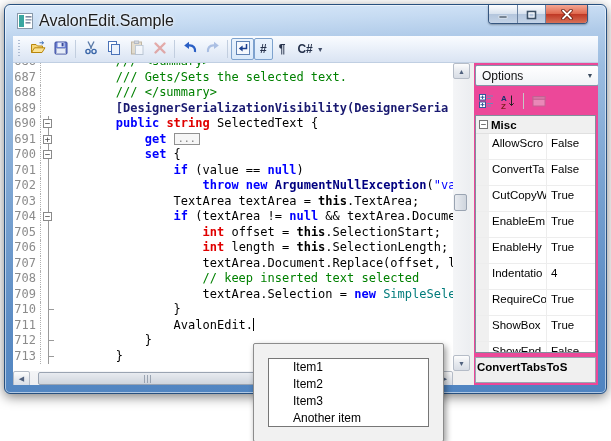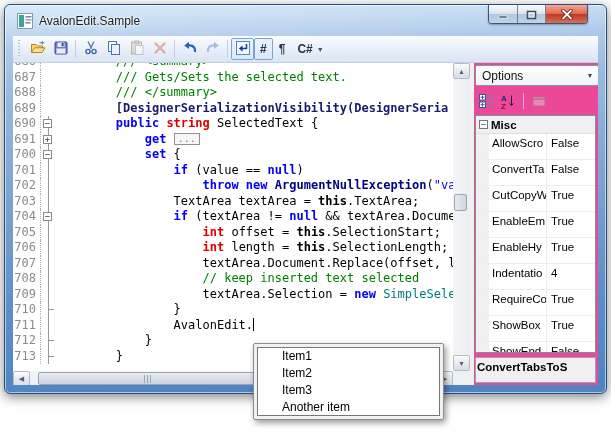--- a/index.html
+++ b/index.html
@@ -5,21 +5,21 @@
   html,body{margin:0;padding:0;background:#fff;}
   *{box-sizing:border-box;}
   .screen{position:relative;width:611px;height:441px;background:#fff;overflow:hidden;
           font-family:"Liberation Sans",sans-serif;}
   
   .window{position:absolute;left:4px;top:4px;width:603px;height:390px;border-radius:6px;
     background:linear-gradient(178deg,#dcebfb 0%,#c6dbf2 6%,#b0cbe9 11%,#9bbce0 20%,#7aa3d1 48%,#5c8cc4 78%,#4f84c1 100%);
     border:1px solid #27507f; box-shadow:0 3px 12px rgba(0,0,0,.5), inset 0 0 0 1px rgba(255,255,255,.55);}
   .titlebar{position:absolute;left:0;top:0;right:0;height:31px;display:flex;align-items:center;padding-left:12px;}
   .app-icon{width:16px;height:16px;margin-right:6px;flex:0 0 auto;}
-  .title-text{font-size:12px;color:#1c1c1c;text-shadow:0 0 4px #fff,0 0 2px #fff;}
+  .title-text{font-size:16px;color:#1c1c1c;text-shadow:0 0 4px #fff,0 0 2px #fff;}
   .caption-buttons{position:absolute;top:0;right:18px;height:19px;display:flex;
     border:1px solid #35567f;border-top:none;border-radius:0 0 4px 4px;overflow:hidden;box-shadow:0 1px 2px rgba(0,0,0,.3);}
   .cap-btn{height:19px;display:flex;align-items:center;justify-content:center;
     background:linear-gradient(#fdfdfe 0%,#d9e3ef 45%,#b4c6dd 50%,#c6d5e8 100%);border-right:1px solid #6c83a2;cursor:default;}
   .cap-btn.min{width:29px}.cap-btn.max{width:28px}
   .cap-btn.close{width:41px;border-right:none;background:linear-gradient(#f4a793 0%,#e06a50 45%,#c03a26 50%,#d9775d 100%);}
   
   .toolbar{position:absolute;left:8px;right:8px;top:31px;height:27px;
     background:linear-gradient(#fafcff,#e3ebf7 70%,#dae4f3);border-bottom:1px solid #c0cfe2;
     display:flex;align-items:center;padding-left:4px;}
@@ -88,22 +88,22 @@
   .pg-catbox{width:9px;height:9px;border:1px solid #777;background:#fff;margin:0 3px 0 3px;
     font-size:9px;line-height:7px;text-align:center;color:#444;font-family:"DejaVu Sans Mono",monospace;flex:0 0 auto;}
   .pg-cat-label{font-weight:bold;color:#000;}
   .pg-row{height:26px;display:flex;border-bottom:1px solid #ededed;}
   .pg-strip{width:13px;background:#f0f0f0;flex:0 0 auto;}
   .pg-name{width:58px;flex:0 0 auto;padding:3px 0 0 3px;color:#000;overflow:hidden;white-space:nowrap;border-right:1px solid #ededed;}
   .pg-value{flex:1;padding:3px 0 0 4px;color:#000;overflow:hidden;white-space:nowrap;}
   .pdesc{position:absolute;left:1px;right:2px;top:294px;height:26px;background:#f0f0f0;border:1px solid #9aa5b1;
     padding:3px 1px;font-size:11.5px;font-weight:bold;color:#000;overflow:hidden;white-space:nowrap;}
   
-  .popup{position:absolute;left:253px;top:343px;width:191px;height:77px;background:#f1f1f1;border:1px solid #8c8c8c;
-    border-radius:2px;padding:3px;box-shadow:2px 3px 6px rgba(0,0,0,.4);z-index:50;}
+  .popup{position:absolute;left:253px;top:343px;width:191px;height:99px;background:#f1f1f1;border:1px solid #8c8c8c;
+    border-radius:2px;padding:14px;box-shadow:2px 3px 6px rgba(0,0,0,.4);z-index:50;}
   .popup-list{width:100%;height:100%;background:#fff;border:1px solid #767676;overflow:hidden;}
   .pop-item{height:17px;line-height:17px;padding-left:24px;font-size:12px;color:#000;white-space:nowrap;}
 </style>
 </head>
 <body>
 
 <div class="screen">
   <div class="window">
 
     <div class="titlebar">

